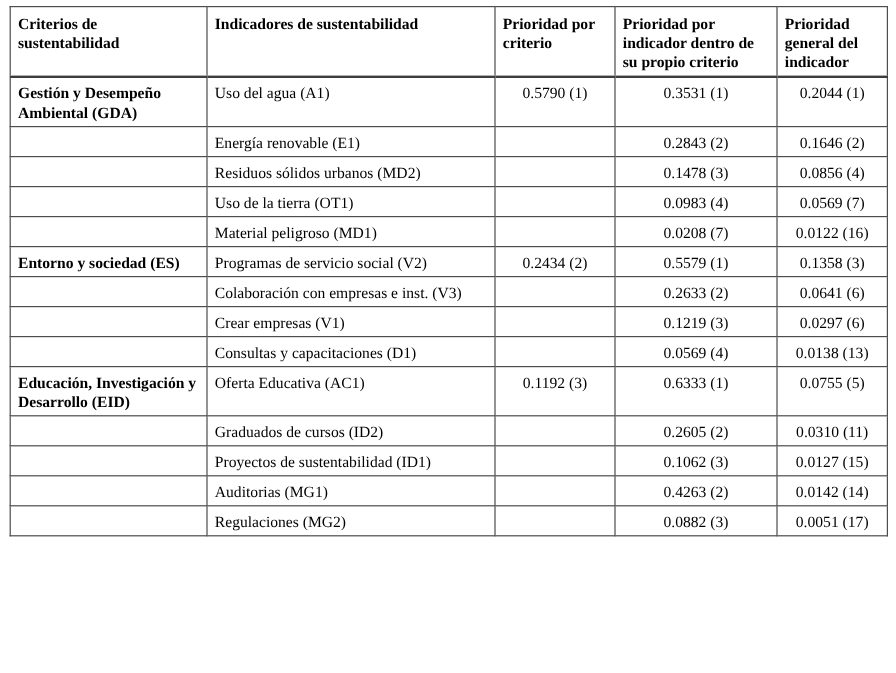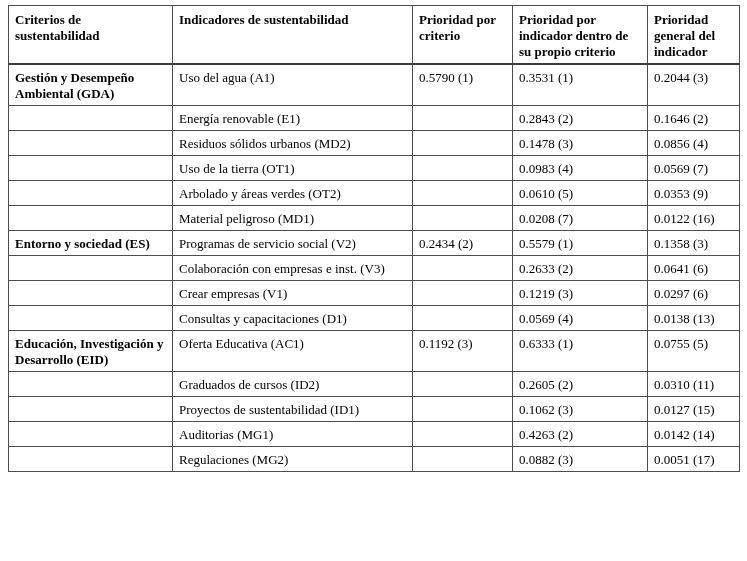--- a/index.html
+++ b/index.html
@@ -49,20 +49,21 @@
     padding-top: 6px;
   }
   td.c-criterio {
     font-weight: bold;
     text-align: left;
   }
   td.c-indicador {
     text-align: left;
   }
   td.c-num {
+    text-align: center;
   }
 </style>
 </head>
 <body>
 
 <div class="table-wrap">
   <table class="priorities">
     <colgroup>
       <col style="width:164px">
       <col style="width:240px">
@@ -78,21 +79,21 @@
         <th>Prioridad por indicador dentro de su propio criterio</th>
         <th>Prioridad general del indicador</th>
       </tr>
     </thead>
     <tbody id="table-body">
         <tr>
           <td class="c-criterio">Gestión y Desempeño Ambiental (GDA)</td>
           <td class="c-indicador">Uso del agua (A1)</td>
           <td class="c-num">0.5790 (1)</td>
           <td class="c-num">0.3531 (1)</td>
-          <td class="c-num">0.2044 (3)</td>
+          <td class="c-num">0.2044 (1)</td>
         </tr>
         <tr>
           <td class="c-criterio"></td>
           <td class="c-indicador">Energía renovable (E1)</td>
           <td class="c-num"></td>
           <td class="c-num">0.2843 (2)</td>
           <td class="c-num">0.1646 (2)</td>
         </tr>
         <tr>
           <td class="c-criterio"></td>
@@ -100,27 +101,20 @@
           <td class="c-num"></td>
           <td class="c-num">0.1478 (3)</td>
           <td class="c-num">0.0856 (4)</td>
         </tr>
         <tr>
           <td class="c-criterio"></td>
           <td class="c-indicador">Uso de la tierra (OT1)</td>
           <td class="c-num"></td>
           <td class="c-num">0.0983 (4)</td>
           <td class="c-num">0.0569 (7)</td>
-        </tr>
-        <tr>
-          <td class="c-criterio"></td>
-          <td class="c-indicador">Arbolado y áreas verdes (OT2)</td>
-          <td class="c-num"></td>
-          <td class="c-num">0.0610 (5)</td>
-          <td class="c-num">0.0353 (9)</td>
         </tr>
         <tr>
           <td class="c-criterio"></td>
           <td class="c-indicador">Material peligroso (MD1)</td>
           <td class="c-num"></td>
           <td class="c-num">0.0208 (7)</td>
           <td class="c-num">0.0122 (16)</td>
         </tr>
         <tr>
           <td class="c-criterio">Entorno y sociedad (ES)</td>

